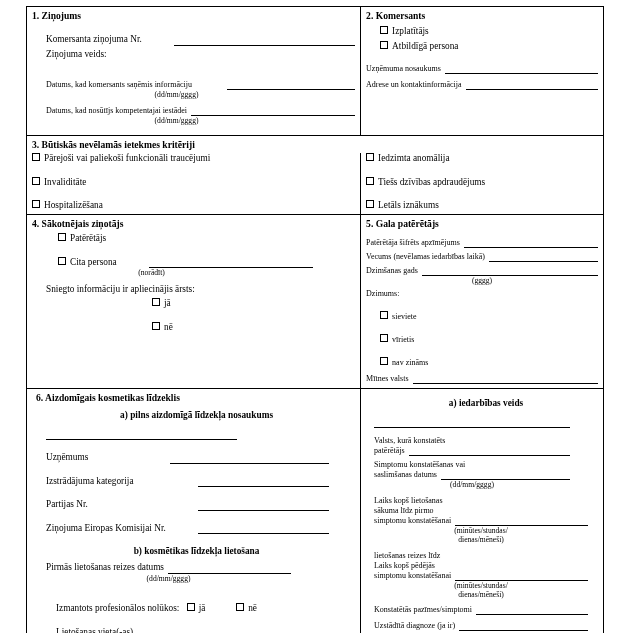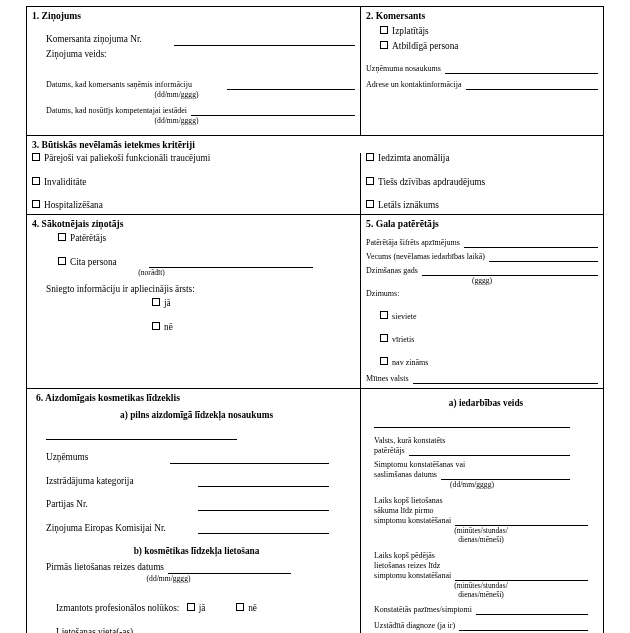--- a/index.html
+++ b/index.html
@@ -264,22 +264,22 @@
           <div>sākuma līdz pirmo</div>
           <div class="flexline">
             <span class="lbl">simptomu konstatēšanai</span>
             <span class="fill-line" style="margin-right:10px"></span>
           </div>
           <div class="cap" style="padding-right:10px">(minūtes/stundas/</div>
           <div class="cap" style="padding-right:10px">dienas/mēneši)</div>
         </div>
 
         <div class="mt6 small" style="padding-left:8px">
+          <div>lietošanas reizes līdz</div>
           <div>Laiks kopš pēdējās</div>
-          <div>lietošanas reizes līdz</div>
           <div class="flexline">
             <span class="lbl">simptomu konstatēšanai</span>
             <span class="fill-line" style="margin-right:10px"></span>
           </div>
           <div class="cap" style="padding-right:10px">(minūtes/stundas/</div>
           <div class="cap" style="padding-right:10px">dienas/mēneši)</div>
         </div>
 
         <div class="mt6 small flexline" style="padding-left:8px">
           <span class="lbl">Konstatētās pazīmes/simptomi</span>

